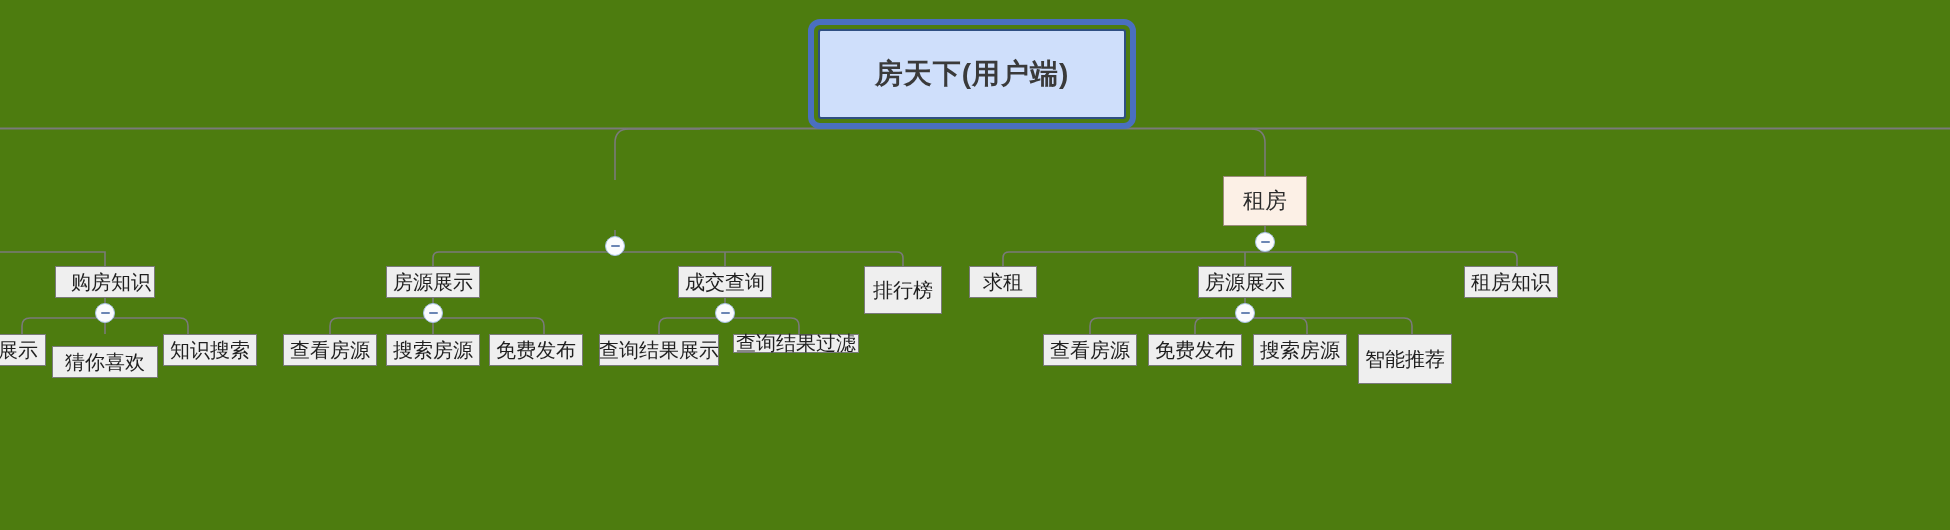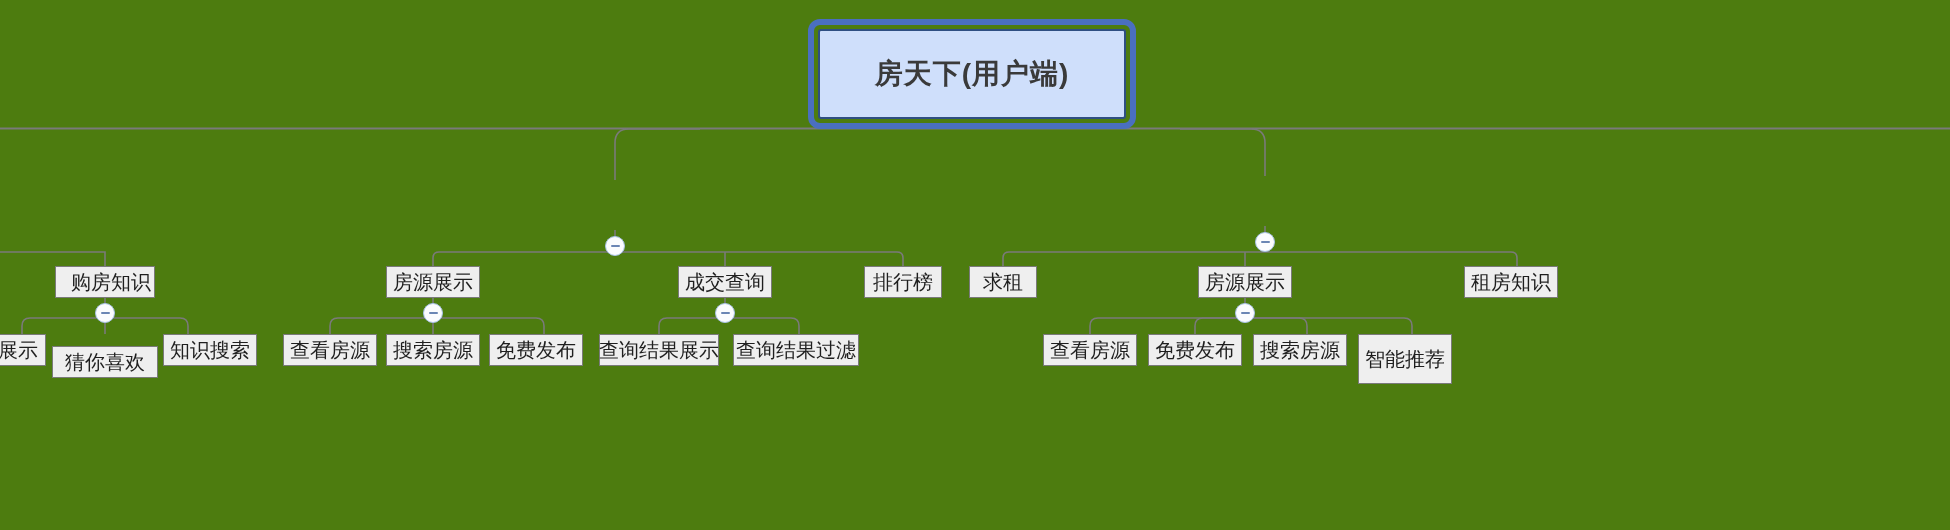--- a/index.html
+++ b/index.html
@@ -141,20 +141,23 @@
   <div class="root-sel" style="left:808px; top:19px; width:328px; height:110px;"></div>
 
   <div class="node root" style="left:818px; top:29px; width:308px; height:90px;">
     <span>房天下(用户端)</span>
   </div>
 
   <div class="toggle" style="left:605px; top:236px;">
     <span class="bar"></span>
   </div>
 
+  <div class="node lvl1" style="left:1223px; top:176px; width:84px; height:50px;">
+    <span>租房</span>
+  </div>
   <div class="toggle" style="left:1255px; top:232px;">
     <span class="bar"></span>
   </div>
 
   <div class="node lvl2" style="left:55px; top:266px; width:100px; height:32px;padding-left:12px;">
     <span>购房知识</span>
   </div>
   <div class="toggle" style="left:95px; top:303px;">
     <span class="bar"></span>
   </div>
@@ -166,21 +169,21 @@
     <span class="bar"></span>
   </div>
 
   <div class="node lvl2" style="left:678px; top:266px; width:94px; height:32px;">
     <span>成交查询</span>
   </div>
   <div class="toggle" style="left:715px; top:303px;">
     <span class="bar"></span>
   </div>
 
-  <div class="node lvl2" style="left:864px; top:266px; width:78px; height:32px;">
+  <div class="node lvl2" style="left:864px; top:266px; width:78px; height:48px;">
     <span>排行榜</span>
   </div>
 
   <div class="node lvl2" style="left:969px; top:266px; width:68px; height:32px;">
     <span>求租</span>
   </div>
 
   <div class="node lvl2" style="left:1198px; top:266px; width:94px; height:32px;">
     <span>房源展示</span>
   </div>
@@ -208,21 +211,21 @@
   <div class="node lvl3" style="left:386px; top:334px; width:94px; height:32px;">
     <span>搜索房源</span>
   </div>
   <div class="node lvl3" style="left:489px; top:334px; width:94px; height:32px;">
     <span>免费发布</span>
   </div>
 
   <div class="node lvl3" style="left:599px; top:334px; width:120px; height:32px;">
     <span>查询结果展示</span>
   </div>
-  <div class="node lvl3" style="left:733px; top:334px; width:126px; height:32px;">
+  <div class="node lvl3" style="left:733px; top:334px; width:126px; height:19px;">
     <span>查询结果过滤</span>
   </div>
 
   <div class="node lvl3" style="left:1043px; top:334px; width:94px; height:32px;">
     <span>查看房源</span>
   </div>
   <div class="node lvl3" style="left:1148px; top:334px; width:94px; height:32px;">
     <span>免费发布</span>
   </div>
   <div class="node lvl3" style="left:1253px; top:334px; width:94px; height:32px;">

